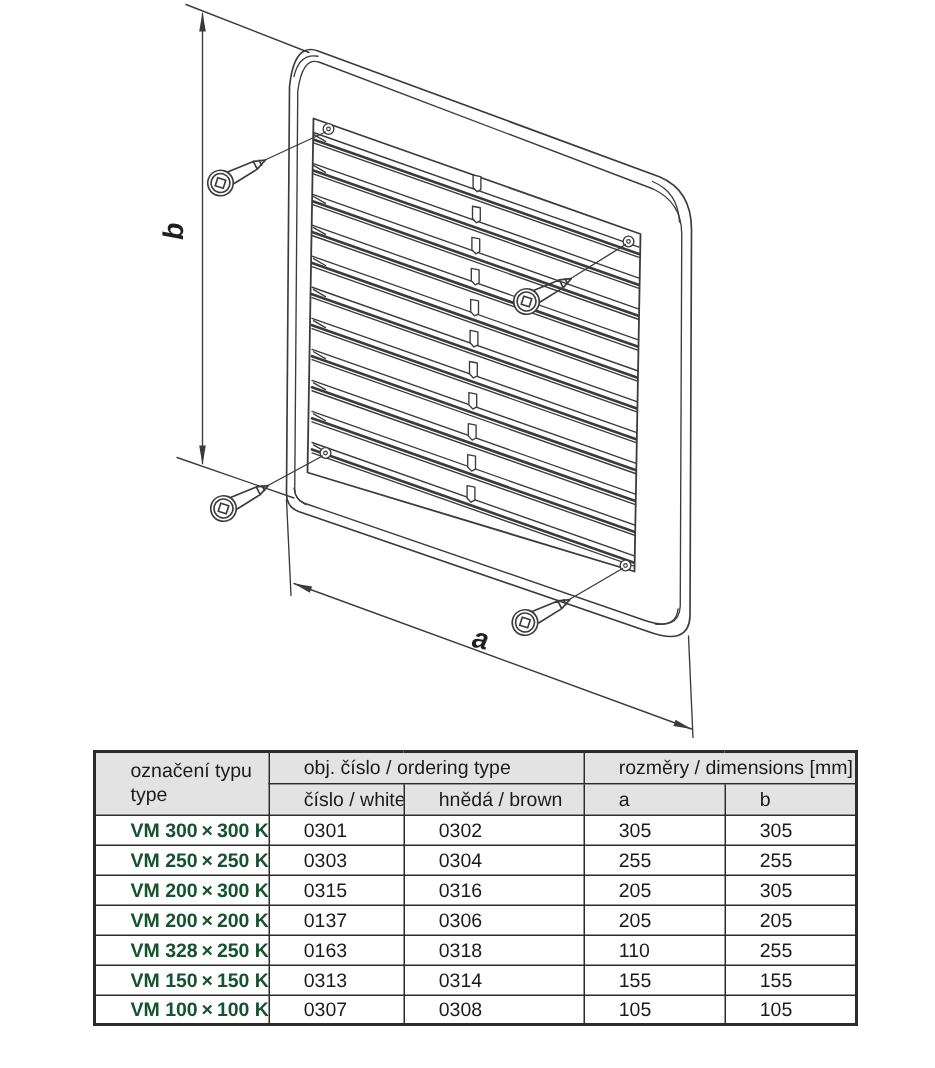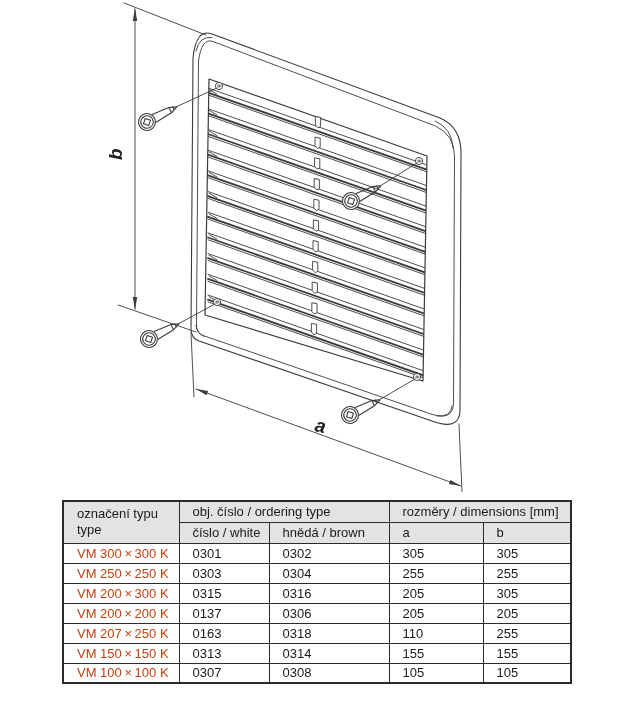--- a/index.html
+++ b/index.html
@@ -4,26 +4,26 @@
 <style>
   html,body{margin:0;padding:0;background:#ffffff;}
   .page{position:relative;width:623px;height:712px;background:#ffffff;overflow:hidden;
         font-family:"Liberation Sans",sans-serif;}
   .diagram-svg{position:absolute;left:0;top:0;}
   .spec-table{position:absolute;left:62px;top:500px;width:508px;
       border-collapse:collapse;table-layout:fixed;
       border:2px solid #2b2b2b;}
   .spec-table th,.spec-table td{
       border:1.3px solid #2b2b2b;
-      padding:1px 13px;font-size:13px;color:#1a1a1a;
+      padding:1px 23px;font-size:13px;color:#1a1a1a;
       text-align:left;vertical-align:middle;white-space:nowrap;overflow:hidden;}
   .spec-table th{background:#e3e3e3;font-weight:normal;}
   .spec-table .hrow{height:21px;}
   .spec-table .drow{height:20px;background:#ffffff;}
-  .spec-table td.type{color:#c2410c;font-weight:normal;}
+  .spec-table td.type{color:#14532d;font-weight:bold;}
   .spec-table td.code{font-weight:normal;}
   .h-type{line-height:1.25;}
   .dim-label{font-family:"Liberation Sans",sans-serif;font-size:19px;
       font-weight:bold;font-style:italic;fill:#1f1f1f;}
 </style>
 </head>
 <body>
 
 <div class="page">
 
@@ -215,21 +215,21 @@
       <td>305</td>
     </tr>
     <tr class="drow">
       <td class="type">VM 200 × 200 K</td>
       <td class="code">0137</td>
       <td class="code">0306</td>
       <td>205</td>
       <td>205</td>
     </tr>
     <tr class="drow">
-      <td class="type">VM 207 × 250 K</td>
+      <td class="type">VM 328 × 250 K</td>
       <td class="code">0163</td>
       <td class="code">0318</td>
       <td>110</td>
       <td>255</td>
     </tr>
     <tr class="drow">
       <td class="type">VM 150 × 150 K</td>
       <td class="code">0313</td>
       <td class="code">0314</td>
       <td>155</td>

